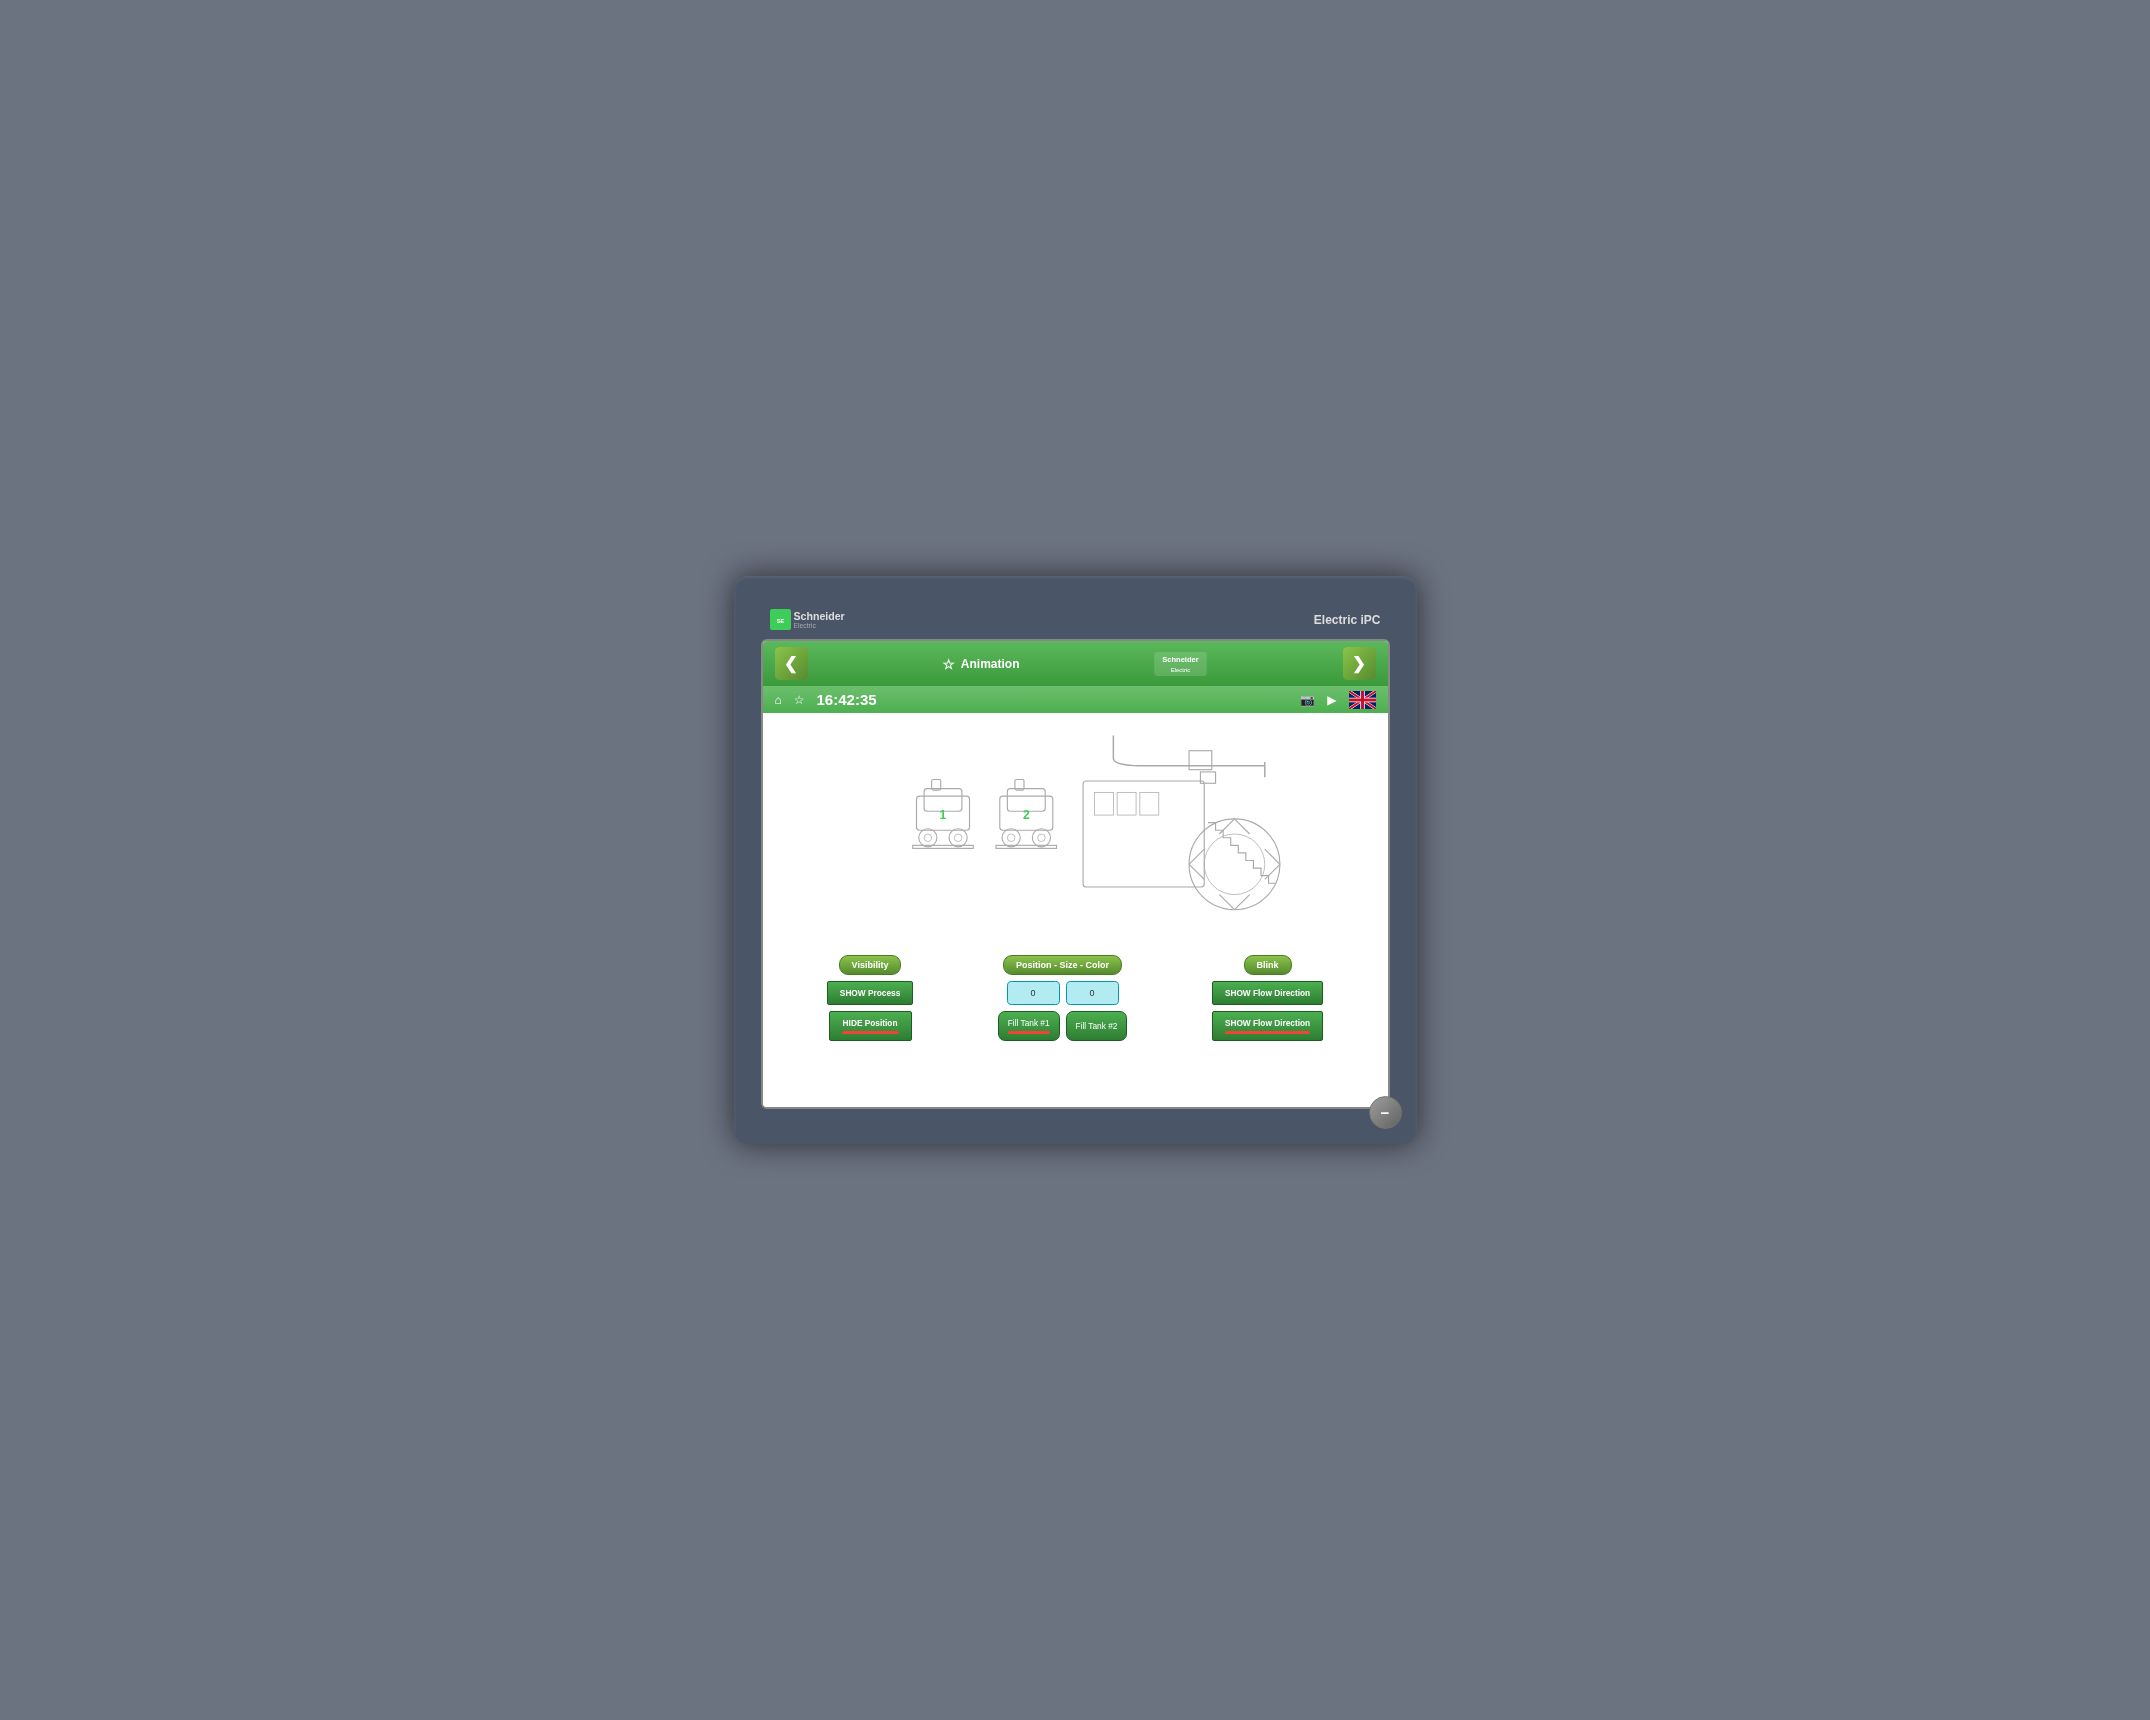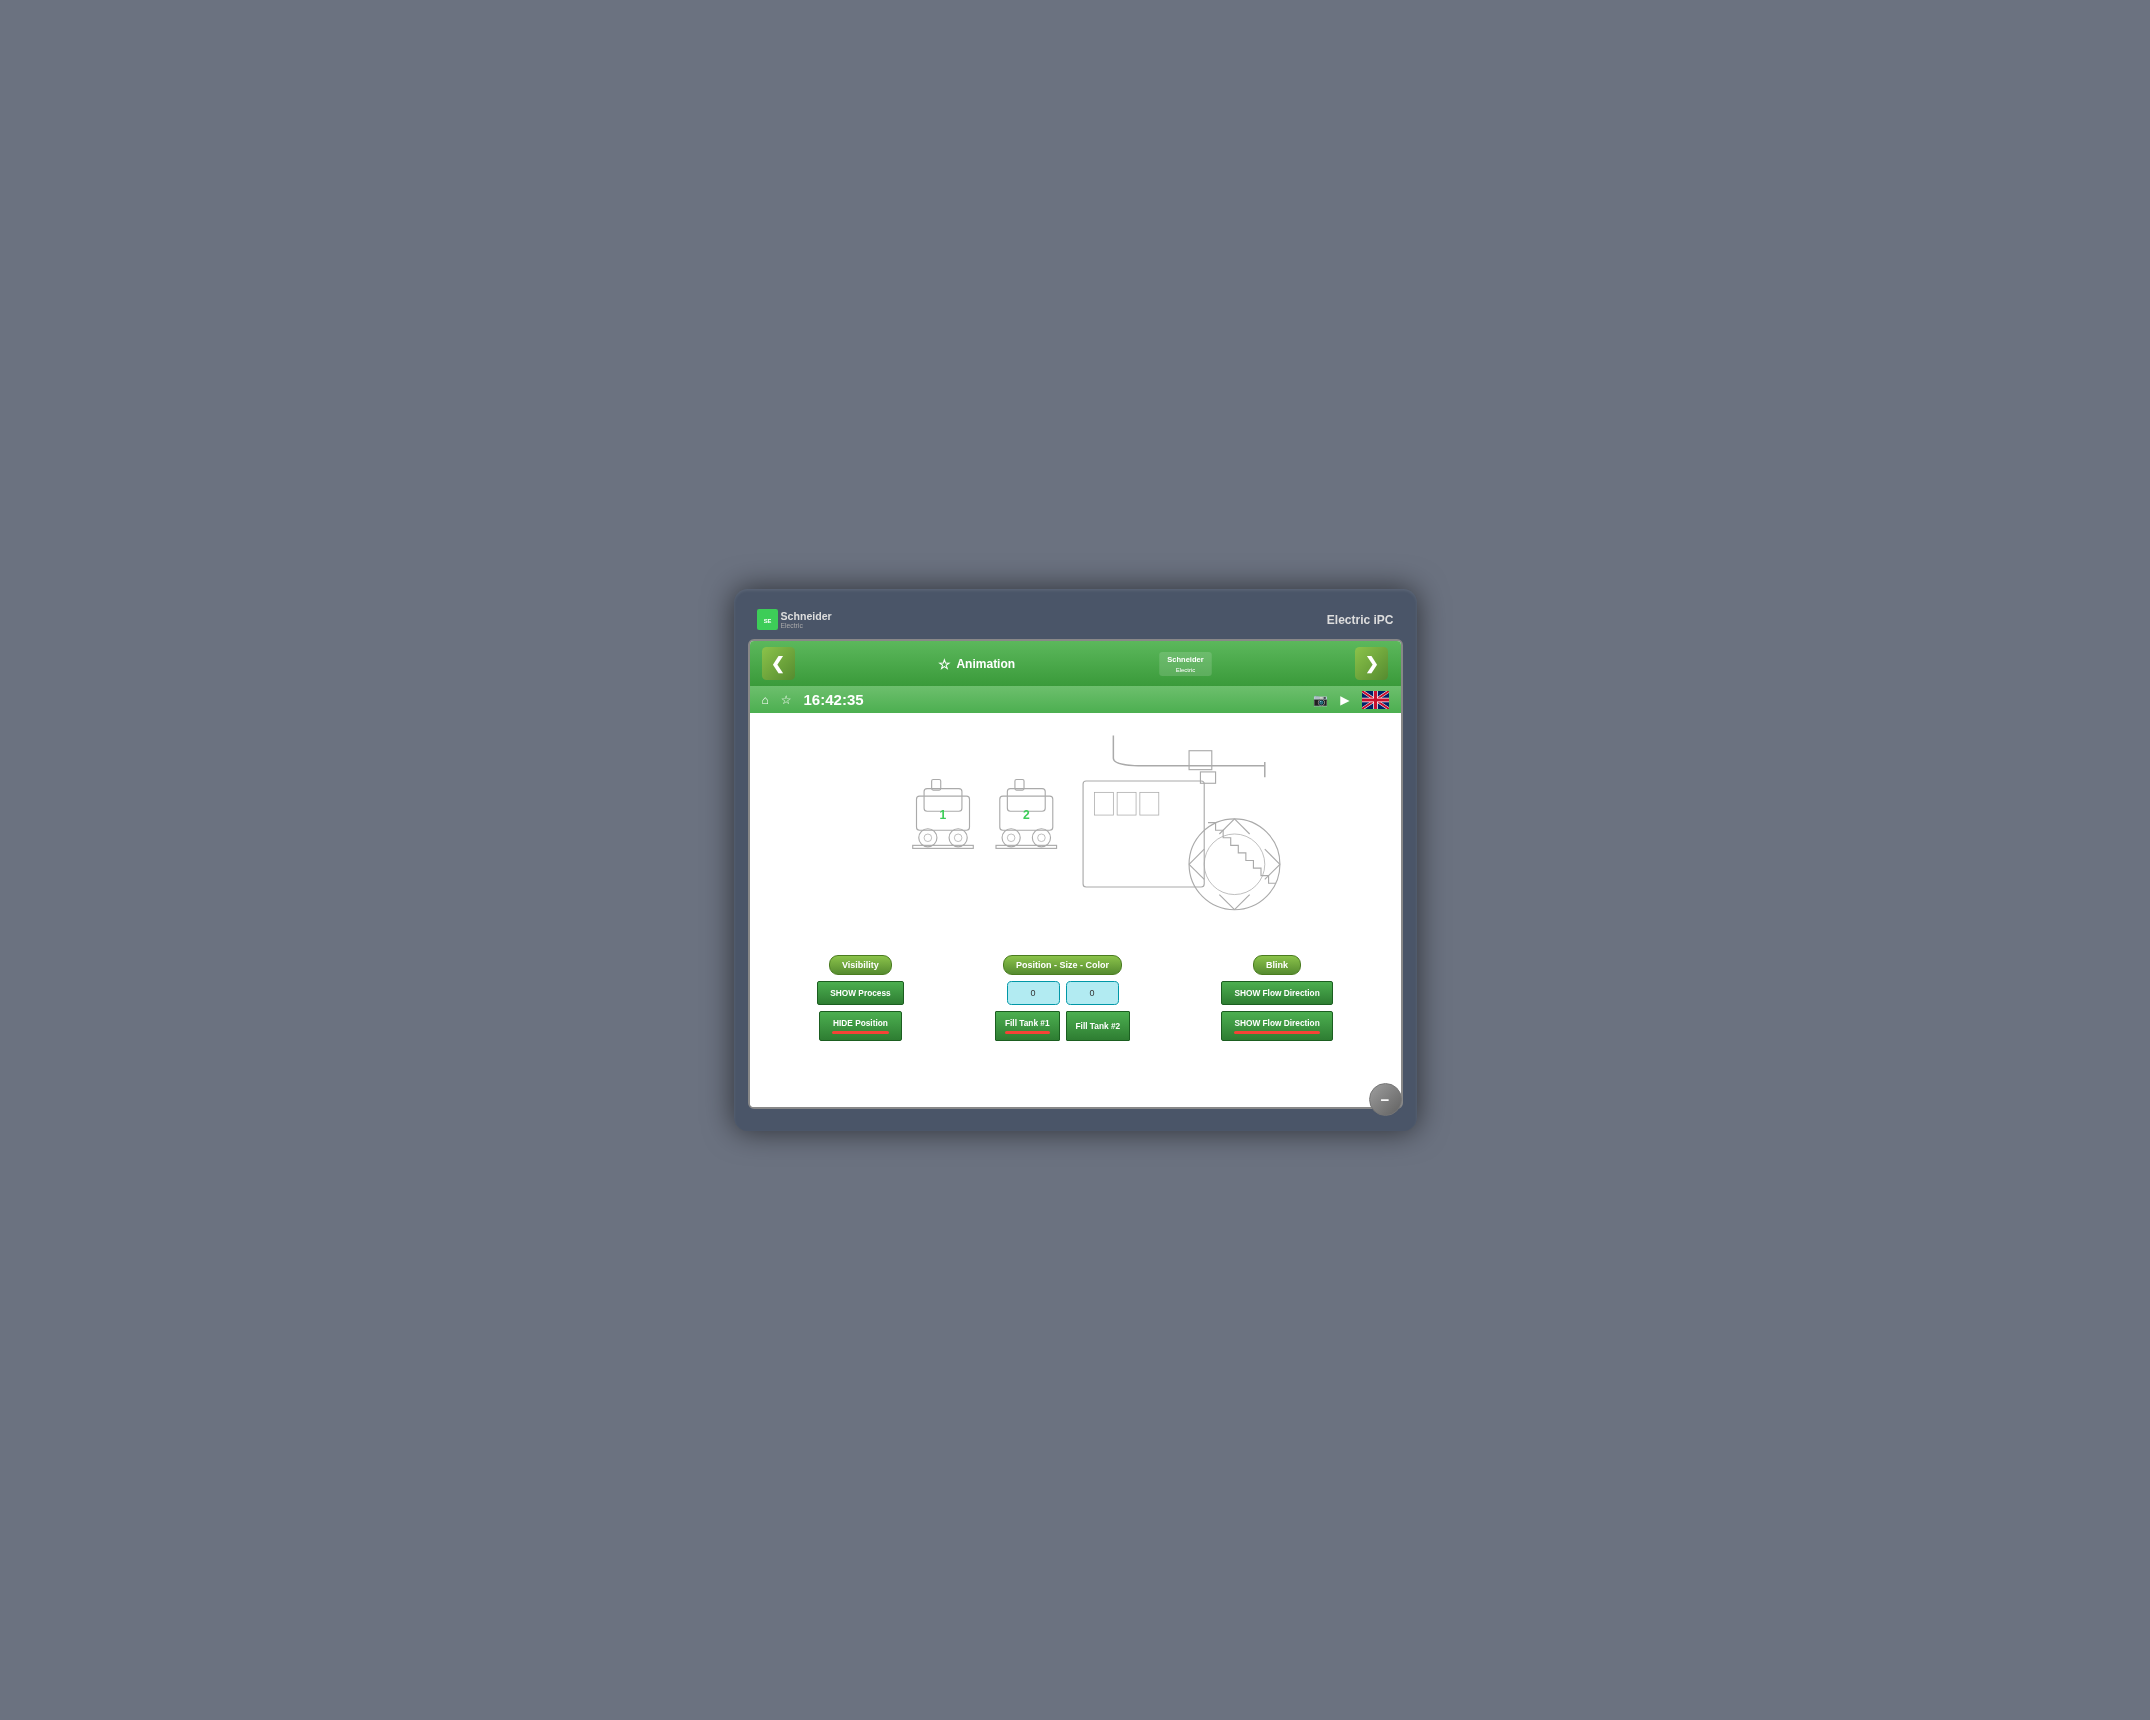--- a/index.html
+++ b/index.html
@@ -7,21 +7,21 @@
       background: #6b7280;
       display: flex;
       align-items: center;
       justify-content: center;
       min-height: 100vh;
       font-family: Arial, sans-serif;
     }
     .device-frame {
       background: #4a5568;
       border-radius: 13.7px;
-      padding: 14px;
+      padding: 27px;
       width: 683px;
       box-shadow: 0 0 30px rgba(0,0,0,0.6), inset 0 1.5px 3px rgba(255,255,255,0.1);
       position: relative;
     }
     .top-bar {
       display: flex;
       justify-content: space-between;
       align-items: center;
       padding: 6px 9px 9px;
       color: #ccc;
@@ -161,24 +161,24 @@
       color: #333;
     }
     .fill-row {
       display: flex;
       gap: 6px;
     }
     .btn-fill {
       background: linear-gradient(180deg, #4caf50, #2e7d32);
       color: white;
       border: 0.8px solid #1b5e20;
-      border-radius: 1px;
+      border-radius: 7px;
       padding: 6px 9px;
       font-size: 8.3px;
-      font-weight: bold;
+      font-weight: normal;
       cursor: pointer;
       min-width: 61px;
       text-align: center;
       position: relative;
     }
     .btn-fill.has-red-bar::after {
       content: '';
       display: block;
       height: 3px;
       background: #f44336;

